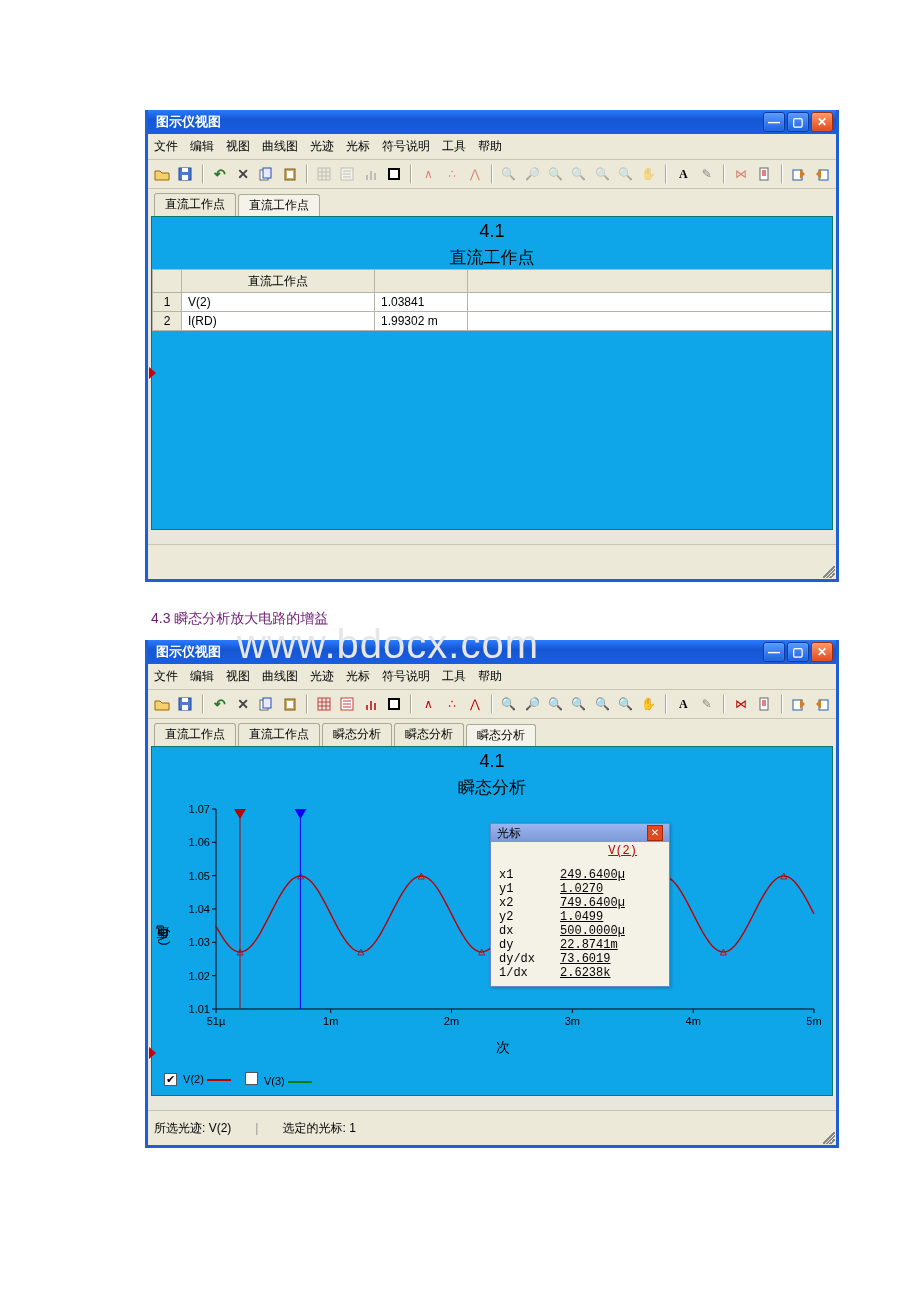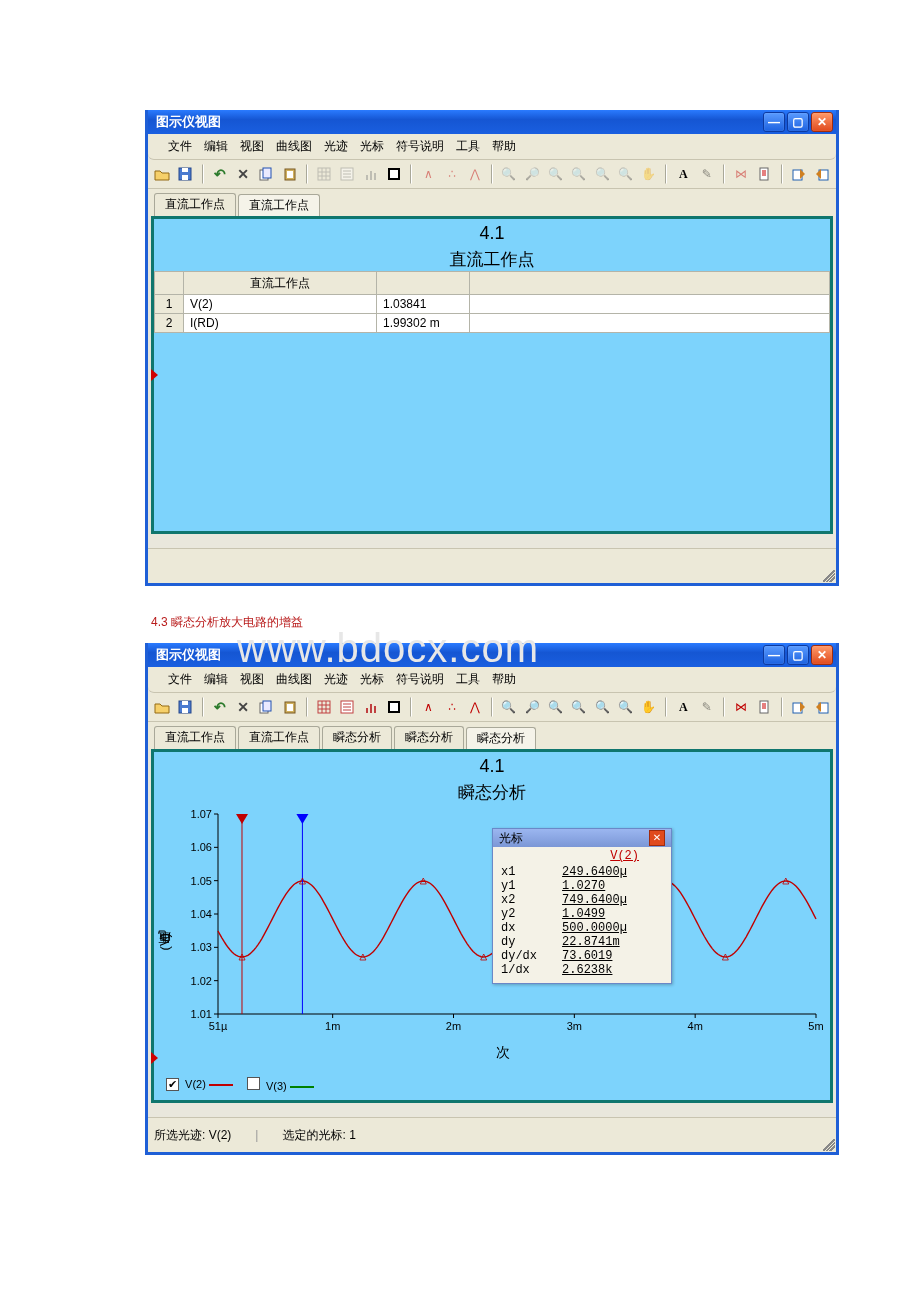--- a/index.html
+++ b/index.html
@@ -19,23 +19,23 @@
     left: 230px;
     top: 607px;
     font-size: 40px;
     font-weight: 400;
     color: #e7e7e7;
     letter-spacing: 1px;
     user-select: none;
     z-index: 3;
   }
   .section-caption {
-    font-size: 12px;
+    font-size: 14px;
     margin: 28px 0 12px 6px;
-    color: #b91c1c;
+    color: #701a75;
   }
 
   
   .win {
     border: 3px solid #1f5fd6;
     border-top-width: 0;
     background: #e9e7dc;
     position: relative;
     width: 688px;
   }
@@ -61,26 +61,25 @@
     color: #fff;
     font-weight: bold;
     font-size: 12px;
     box-shadow: inset 0 0 1px rgba(255,255,255,0.5);
   }
   .tb-min, .tb-max { background: linear-gradient(to bottom, #5a9bff, #1d62e0); border: 1px solid #0d3aa0; }
   .tb-close { background: linear-gradient(to bottom, #ff9a6a, #e04a1d); border: 1px solid #a02b0d; }
 
   .menubar {
     background: #ece9d8;
-    padding: 4px 20px;
+    padding: 4px 6px;
     display: flex;
     gap: 12px;
     font-size: 12px;
     border-bottom: 1px solid #c8c4b0;
-    border-radius: 6px;
   }
   .menubar span { cursor: default; }
 
   .toolbar {
     background: #ece9d8;
     padding: 3px 4px;
     display: flex;
     align-items: center;
     gap: 3px;
     border-bottom: 1px solid #c8c4b0;
@@ -117,23 +116,23 @@
     background: #ece9d8;
     font-size: 12px;
   }
   .tab.active {
     background: #f5f3e9;
     position: relative;
     top: 1px;
   }
 
   .client {
-    background: #7dd3fc;
+    background: #0ea5e9;
     margin: 0 3px 14px 3px;
-    border: 3px solid #0f766e;
+    border: 1px solid #0f766e;
     position: relative;
   }
 
   .chart-title {
     text-align: center;
     font-size: 18px;
     padding-top: 4px;
   }
 
   
@@ -280,21 +279,21 @@
     padding: 2px 6px 6px 6px;
     background: #f4f2e7;
   }
   .cursor-body .series {
     text-align: right;
     color: #c00000;
     text-decoration: underline;
     padding-bottom: 2px;
     padding-right: 26px;
   }
-  .cursor-body table { width: 100%; border-collapse: collapse; }
+  .cursor-body table { width: 100%; border-collapse: collapse; margin-top: 8px; }
   .cursor-body td { padding: 0 2px; }
   .cursor-body td.k { text-align: left; }
   .cursor-body td.v { text-align: left; text-decoration: underline; }
 </style>
 </head>
 <body>
 
 <div class="page">
 
   <div class="win" style="position:relative;">

